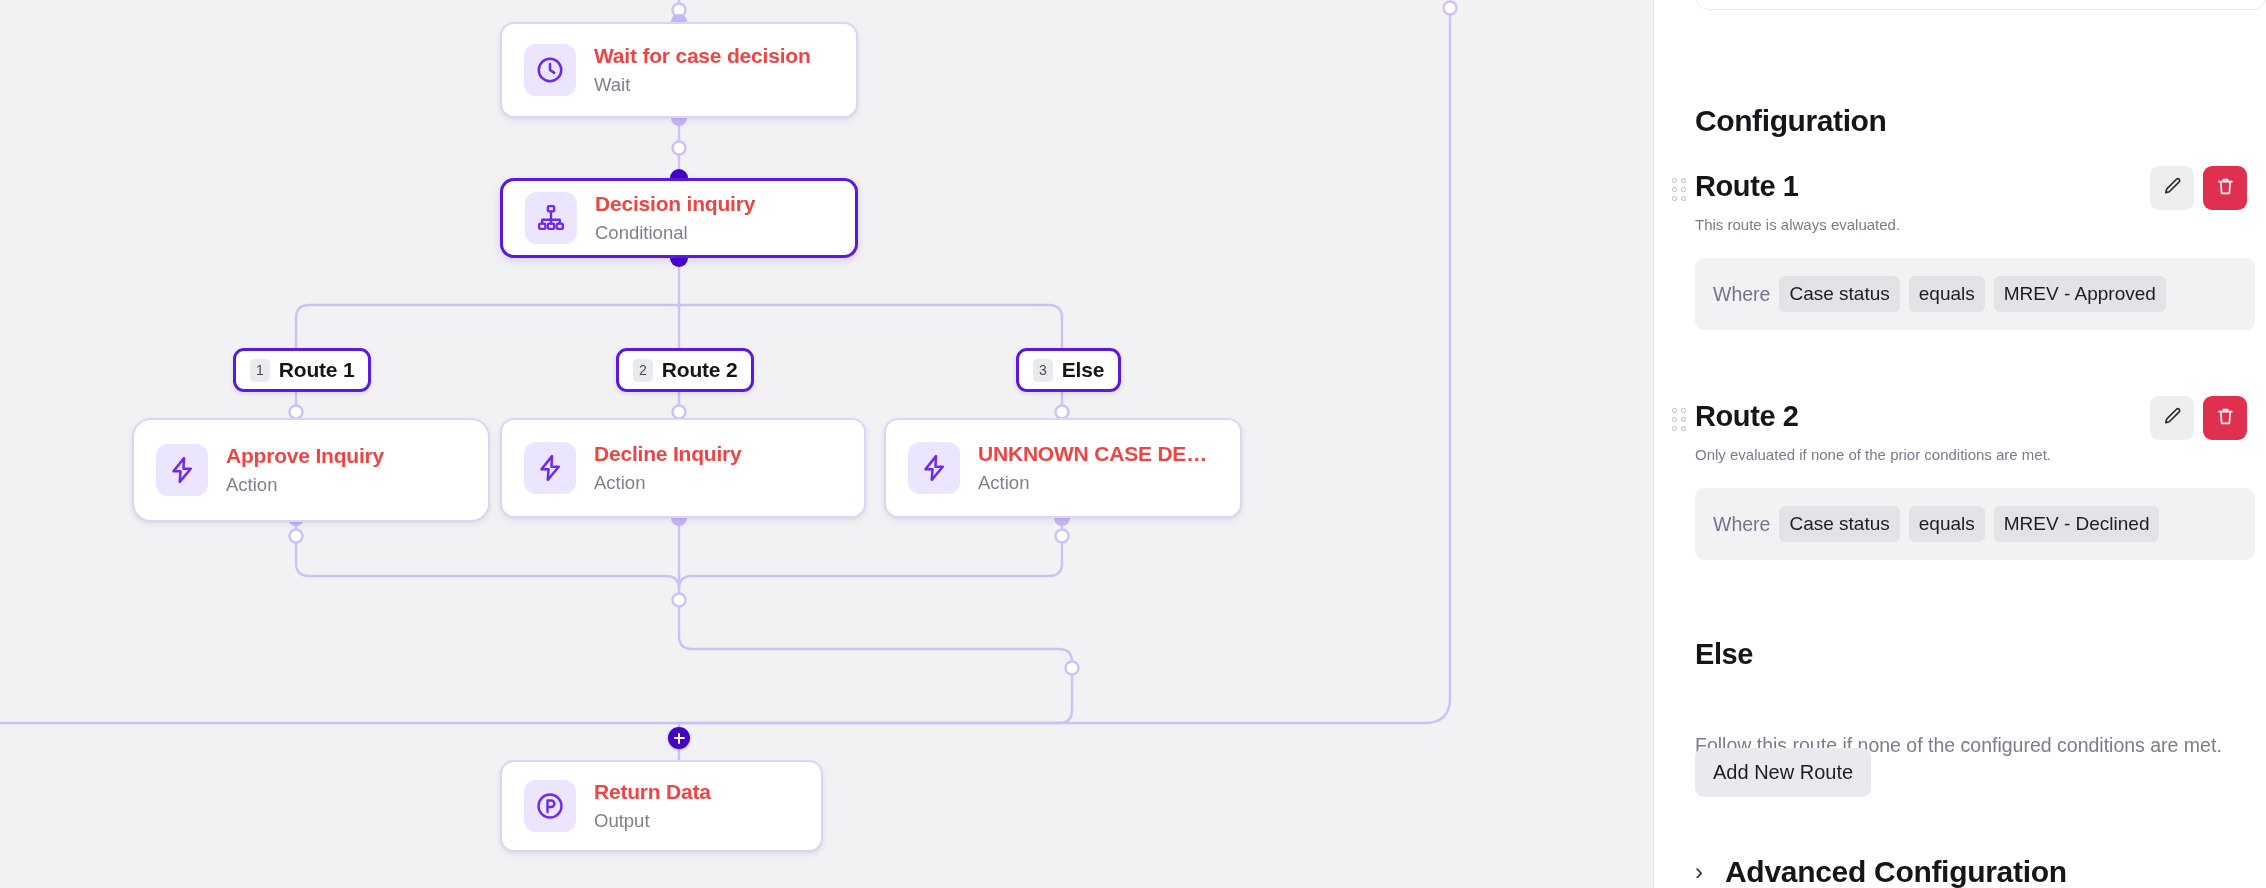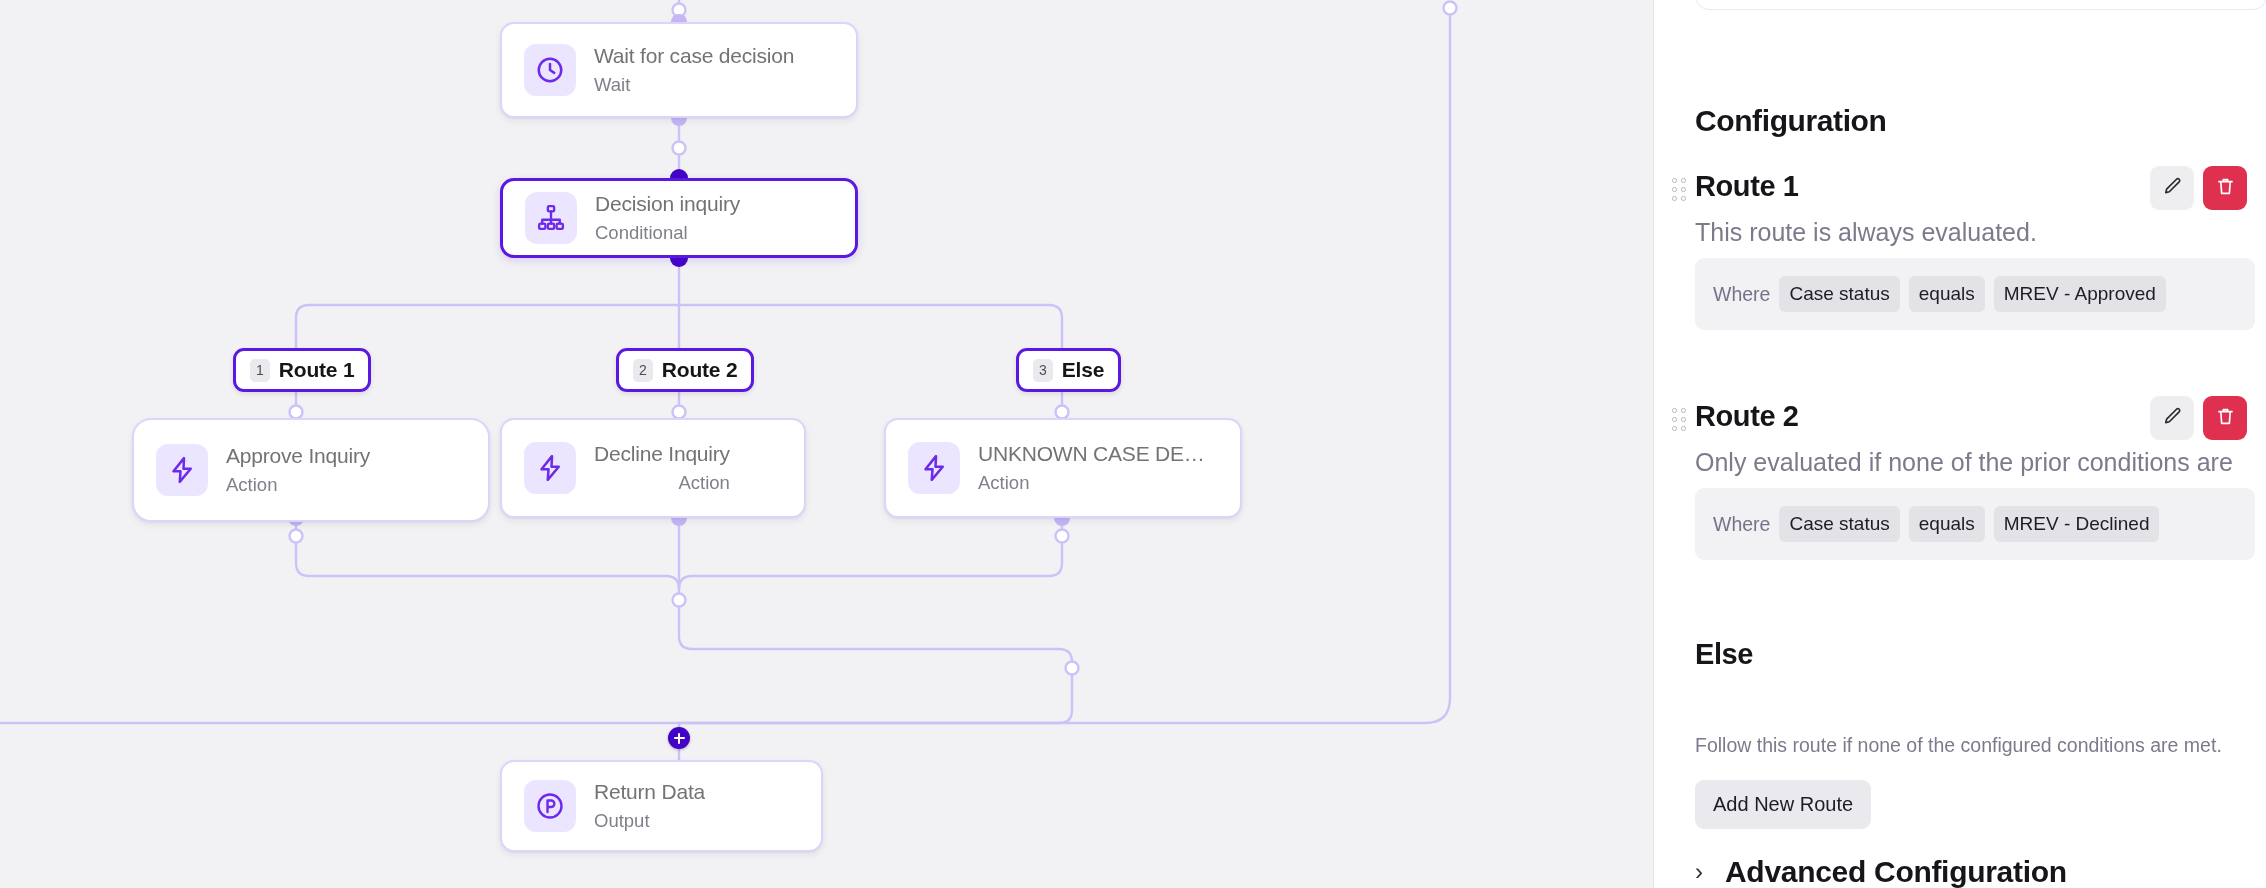--- a/index.html
+++ b/index.html
@@ -29,21 +29,21 @@
     z-index:5;
   }
   .node.selected{border:3px solid #5b18e0;box-shadow:0 3px 9px rgba(91,24,224,.16);}
   .node-ico{
     flex:0 0 auto;width:52px;height:52px;border-radius:12px;
     background:#ece5ff;display:flex;align-items:center;justify-content:center;
   }
   .node-ico svg{display:block;}
   .node-txt{display:flex;flex-direction:column;justify-content:center;min-width:0;}
   .node-title{
-    font-size:21px;font-weight:400;color:#737373;line-height:1.25;
+    font-size:21px;font-weight:700;color:#ef4444;line-height:1.25;
     letter-spacing:-.2px;white-space:nowrap;overflow:hidden;text-overflow:ellipsis;
   }
   .node-sub{font-size:18.5px;color:#80808d;line-height:1.3;margin-top:3px;white-space:nowrap;}
 
   
   .route-badge{
     position:absolute;box-sizing:border-box;height:44px;
     background:#fff;border:3px solid #5b18e0;border-radius:11px;
     display:flex;align-items:center;gap:9px;padding:0 14px;
     box-shadow:0 2px 5px rgba(24,20,50,.10);
@@ -97,21 +97,21 @@
 
   .rt-head{position:absolute;left:41px;top:0;font-size:29px;font-weight:700;color:#16161a;letter-spacing:-.4px;}
   .rt-actions{position:absolute;right:0px;top:-4px;display:flex;gap:9px;}
   .icon-btn{
     width:44px;height:44px;border-radius:9px;border:none;cursor:pointer;
     display:flex;align-items:center;justify-content:center;padding:0;
   }
   .icon-btn.edit{background:#eeeef1;}
   .icon-btn.del{background:#e03050;}
 
-  .rt-desc{position:absolute;left:41px;top:44px;font-size:25px;color:#7b7b8c;line-height:1.45;width:545px;}
+  .rt-desc{position:absolute;left:41px;top:44px;font-size:15px;color:#7b7b8c;line-height:1.45;width:545px;}
 
   .cond-box{
     position:absolute;left:41px;width:560px;box-sizing:border-box;
     background:#f2f2f5;border-radius:9px;
     display:flex;align-items:center;gap:9px;padding:16px 18px;
   }
   .cond-where{font-size:19.5px;color:#73738a;}
   .chip{
     background:#e2e2e7;border-radius:6px;padding:7px 10px;
     font-size:19px;color:#1d1d22;white-space:nowrap;
@@ -245,21 +245,21 @@
         <svg width="30" height="30" viewBox="0 0 24 24" fill="none" stroke="#6d2ae8" stroke-width="2" stroke-linecap="round" stroke-linejoin="round">
           <path d="M13.6 2.5 5.2 13h5.6l-.6 8.5L19 11h-5.8z"></path>
         </svg>
       </span>
       <span class="node-txt">
         <span class="node-title">Approve Inquiry</span>
         <span class="node-sub">Action</span>
       </span>
     </div>
 
-    <div class="node" style="left:500px;top:418px;width:306px;height:100px;text-align:right;">
+    <div class="node" style="left:500px;top:418px;width:366px;height:100px;">
       <span class="node-ico">
         <svg width="30" height="30" viewBox="0 0 24 24" fill="none" stroke="#6d2ae8" stroke-width="2" stroke-linecap="round" stroke-linejoin="round">
           <path d="M13.6 2.5 5.2 13h5.6l-.6 8.5L19 11h-5.8z"></path>
         </svg>
       </span>
       <span class="node-txt">
         <span class="node-title">Decline Inquiry</span>
         <span class="node-sub">Action</span>
       </span>
     </div>
@@ -366,20 +366,20 @@
         <span class="cond-where">Where</span>
         <span class="chip">Case status</span>
         <span class="chip">equals</span>
         <span class="chip">MREV - Declined</span>
       </div>
     </div>
 
     <div class="else-head" style="top:638px;">Else</div>
     <div class="else-desc" style="top:694px;">Follow this route if none of the configured conditions are met.</div>
 
-    <button class="add-btn" style="top:780px;">Add New Route</button>
+    <button class="add-btn" style="top:748px;">Add New Route</button>
 
     <div class="adv-row" style="top:855px;">
       <span class="adv-chev">›</span>
       <span class="adv-label">Advanced Configuration</span>
     </div>
   </div>
 </div>
 
 </body></html>

